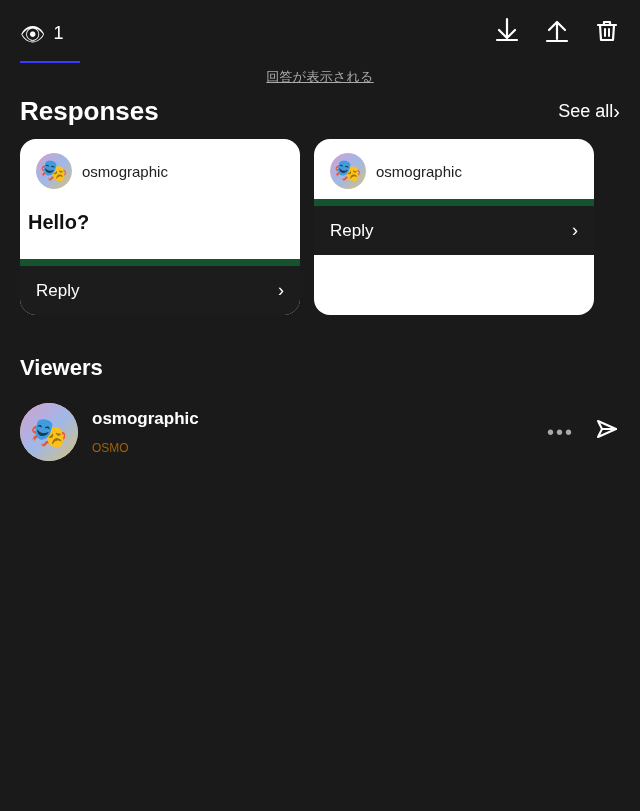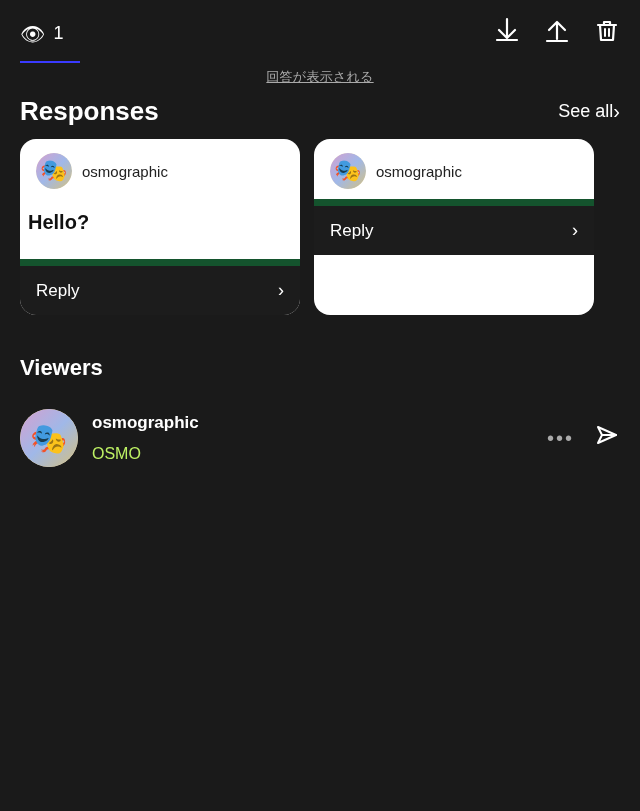--- a/index.html
+++ b/index.html
@@ -164,21 +164,21 @@
 
     .viewers-section {
       padding: 10px 20px 20px 20px;
       margin-top: 10px;
     }
 
     .viewers-title {
       font-size: 22px;
       font-weight: 700;
       color: #ffffff;
-      margin-bottom: 28px;
+      margin-bottom: 22px;
     }
 
     .viewer-row {
       display: flex;
       align-items: center;
       gap: 14px;
     }
 
     .viewer-avatar {
       width: 58px;
@@ -197,22 +197,22 @@
       flex: 1;
     }
 
     .viewer-name {
       font-size: 17px;
       font-weight: 600;
       color: #ffffff;
     }
 
     .viewer-handle {
-      font-size: 16px;
-      color: #bef264;
+      font-size: 12px;
+      color: #a16207;
       margin-top: 12px;
     }
 
     .viewer-actions {
       display: flex;
       align-items: center;
       gap: 18px;
     }
 
     .dots-menu {

